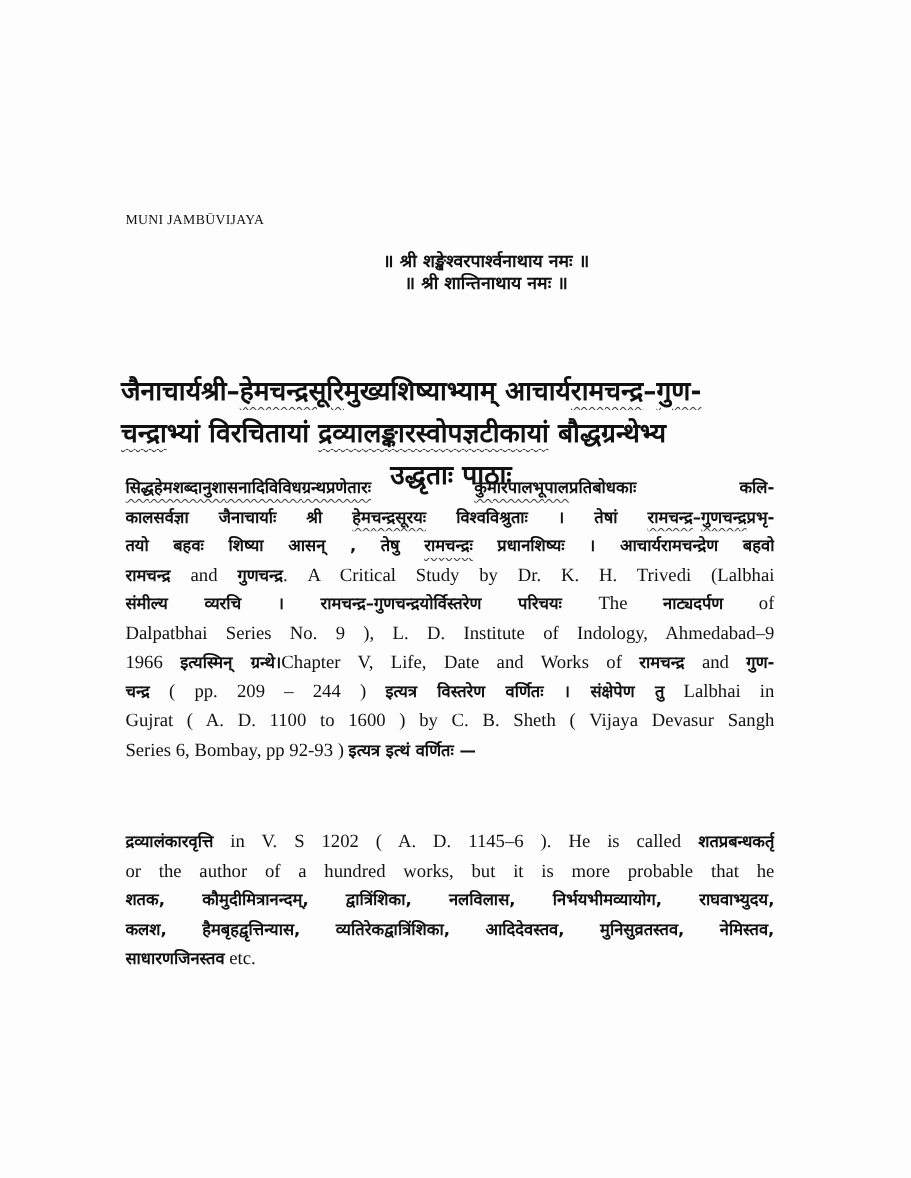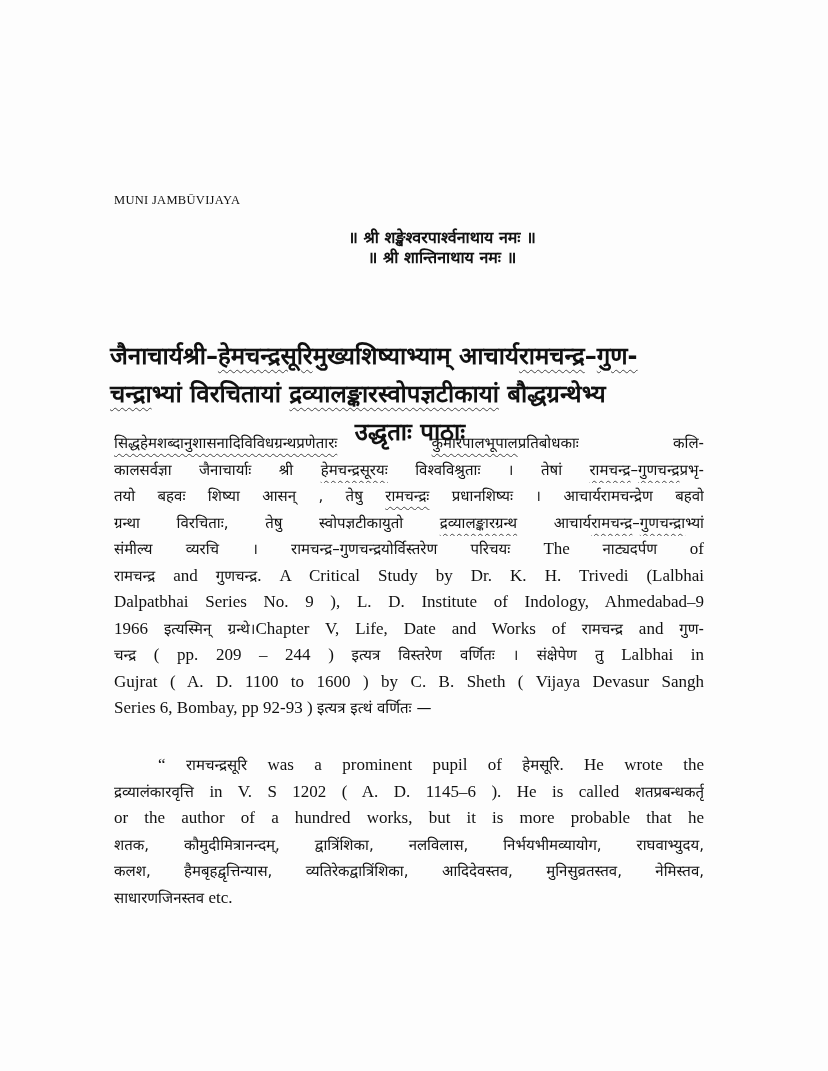--- a/index.html
+++ b/index.html
@@ -65,21 +65,21 @@
     }
     .line {
       display: block;
       white-space: nowrap;
       text-align-last: justify;
       overflow: hidden;
     }
     .line.last { text-align-last: left; }
     .deva {
       font-family: "DejaVu Sans", sans-serif;
-      font-weight: normal;
+      font-weight: bold;
       font-size: 15px;
     }
     .latin {
       font-family: "Liberation Serif", serif;
       font-size: 17px;
     }
     .indent { padding-left: 44px; }
     .quote-para {
       position: absolute;
       left: 114px;
@@ -106,29 +106,27 @@
   <div class="tline">
     <span class="wavy">चन्द्रा</span><span>भ्यां  विरचितायां  </span><span class="wavy">द्रव्यालङ्कारस्वोपज्ञटीकायां</span><span>  बौद्धग्रन्थेभ्य</span>
   </div>
   <div class="tline center">उद्धृताः  पाठाः</div>
 </div>
 
 <div class="body-para" id="para1">
     <div class="line"><span class="deva wavy">सिद्धहेमशब्दानुशासनादिविविधग्रन्थप्रणेतारः</span><span class="deva">  </span><span class="deva wavy">कुमारपालभूपाल</span><span class="deva">प्रतिबोधकाः  कलि-</span></div>
     <div class="line"><span class="deva">कालसर्वज्ञा  जैनाचार्याः  श्री  </span><span class="deva wavy">हेमचन्द्रसूरयः</span><span class="deva">  विश्वविश्रुताः ।  तेषां  </span><span class="deva wavy">रामचन्द्र</span><span class="deva">–</span><span class="deva wavy">गुणचन्द्र</span><span class="deva">प्रभृ-</span></div>
     <div class="line"><span class="deva">तयो  बहवः  शिष्या  आसन् ,  तेषु  </span><span class="deva wavy">रामचन्द्रः</span><span class="deva">  प्रधानशिष्यः ।  आचार्यरामचन्द्रेण   बहवो</span></div>
-    <div class="line"><span class="deva">ग्रन्था  विरचिताः,  तेषु  स्वोपज्ञटीकायुतो  </span><span class="deva wavy">द्रव्यालङ्कारग्रन्थ</span><span class="deva">  आचार्य</span><span class="deva wavy">रामचन्द्र</span><span class="deva">–</span><span class="deva wavy">गुणचन्द्रा</span><span class="deva">भ्यां</span></div>
+    <div class="line"><span class="deva">रामचन्द्र</span><span class="latin"> and </span><span class="deva">गुणचन्द्र</span><span class="latin">. A Critical Study by Dr. K. H. Trivedi (Lalbhai</span></div>
     <div class="line"><span class="deva">संमील्य   व्यरचि  ।   रामचन्द्र–गुणचन्द्रयोर्विस्तरेण   परिचयः  </span><span class="latin">The </span><span class="deva">नाट्यदर्पण</span><span class="latin"> of</span></div>
-    <div class="line"><span class="deva">रामचन्द्र</span><span class="latin"> and </span><span class="deva">गुणचन्द्र</span><span class="latin">. A Critical Study by Dr. K. H. Trivedi (Lalbhai</span></div>
     <div class="line"><span class="latin">Dalpatbhai Series No. 9 ), L. D. Institute of Indology, Ahmedabad–9</span></div>
     <div class="line"><span class="latin">1966 </span><span class="deva">इत्यस्मिन् ग्रन्थे।</span><span class="latin">Chapter V, Life, Date and Works of </span><span class="deva">रामचन्द्र</span><span class="latin"> and </span><span class="deva">गुण-</span></div>
     <div class="line"><span class="deva">चन्द्र</span><span class="latin">  ( pp.  209 – 244 )  </span><span class="deva">इत्यत्र   विस्तरेण   वर्णितः ।  संक्षेपेण  तु</span><span class="latin">  Lalbhai in</span></div>
     <div class="line"><span class="latin">Gujrat ( A. D. 1100 to 1600 ) by C. B. Sheth ( Vijaya Devasur Sangh</span></div>
     <div class="line last"><span class="latin">Series 6, Bombay, pp  92-93 ) </span><span class="deva">इत्यत्र  इत्थं  वर्णितः —</span></div>
   </div>
 <div class="quote-para" id="quote">
-    <div class="line indent"><span class="latin">“ </span><span class="deva">रामचन्द्रसूरि</span><span class="latin">   was a prominent pupil of  </span><span class="deva">हेमसूरि</span><span class="latin">.  He wrote the</span></div>
     <div class="line"><span class="deva">द्रव्यालंकारवृत्ति</span><span class="latin"> in  V. S  1202 ( A. D. 1145–6 ).  He is called </span><span class="deva">शतप्रबन्धकर्तृ</span></div>
     <div class="line"><span class="latin">or the author of a hundred works,  but it is more probable  that he</span></div>
     <div class="line"><span class="deva">शतक, कौमुदीमित्रानन्दम्, द्वात्रिंशिका, नलविलास, निर्भयभीमव्यायोग, राघवाभ्युदय,</span></div>
     <div class="line"><span class="deva">कलश, हैमबृहद्वृत्तिन्यास,  व्यतिरेकद्वात्रिंशिका, आदिदेवस्तव, मुनिसुव्रतस्तव,  नेमिस्तव,</span></div>
     <div class="line last"><span class="deva">साधारणजिनस्तव</span><span class="latin">   etc.</span></div>
   </div>
 
 </body></html>

